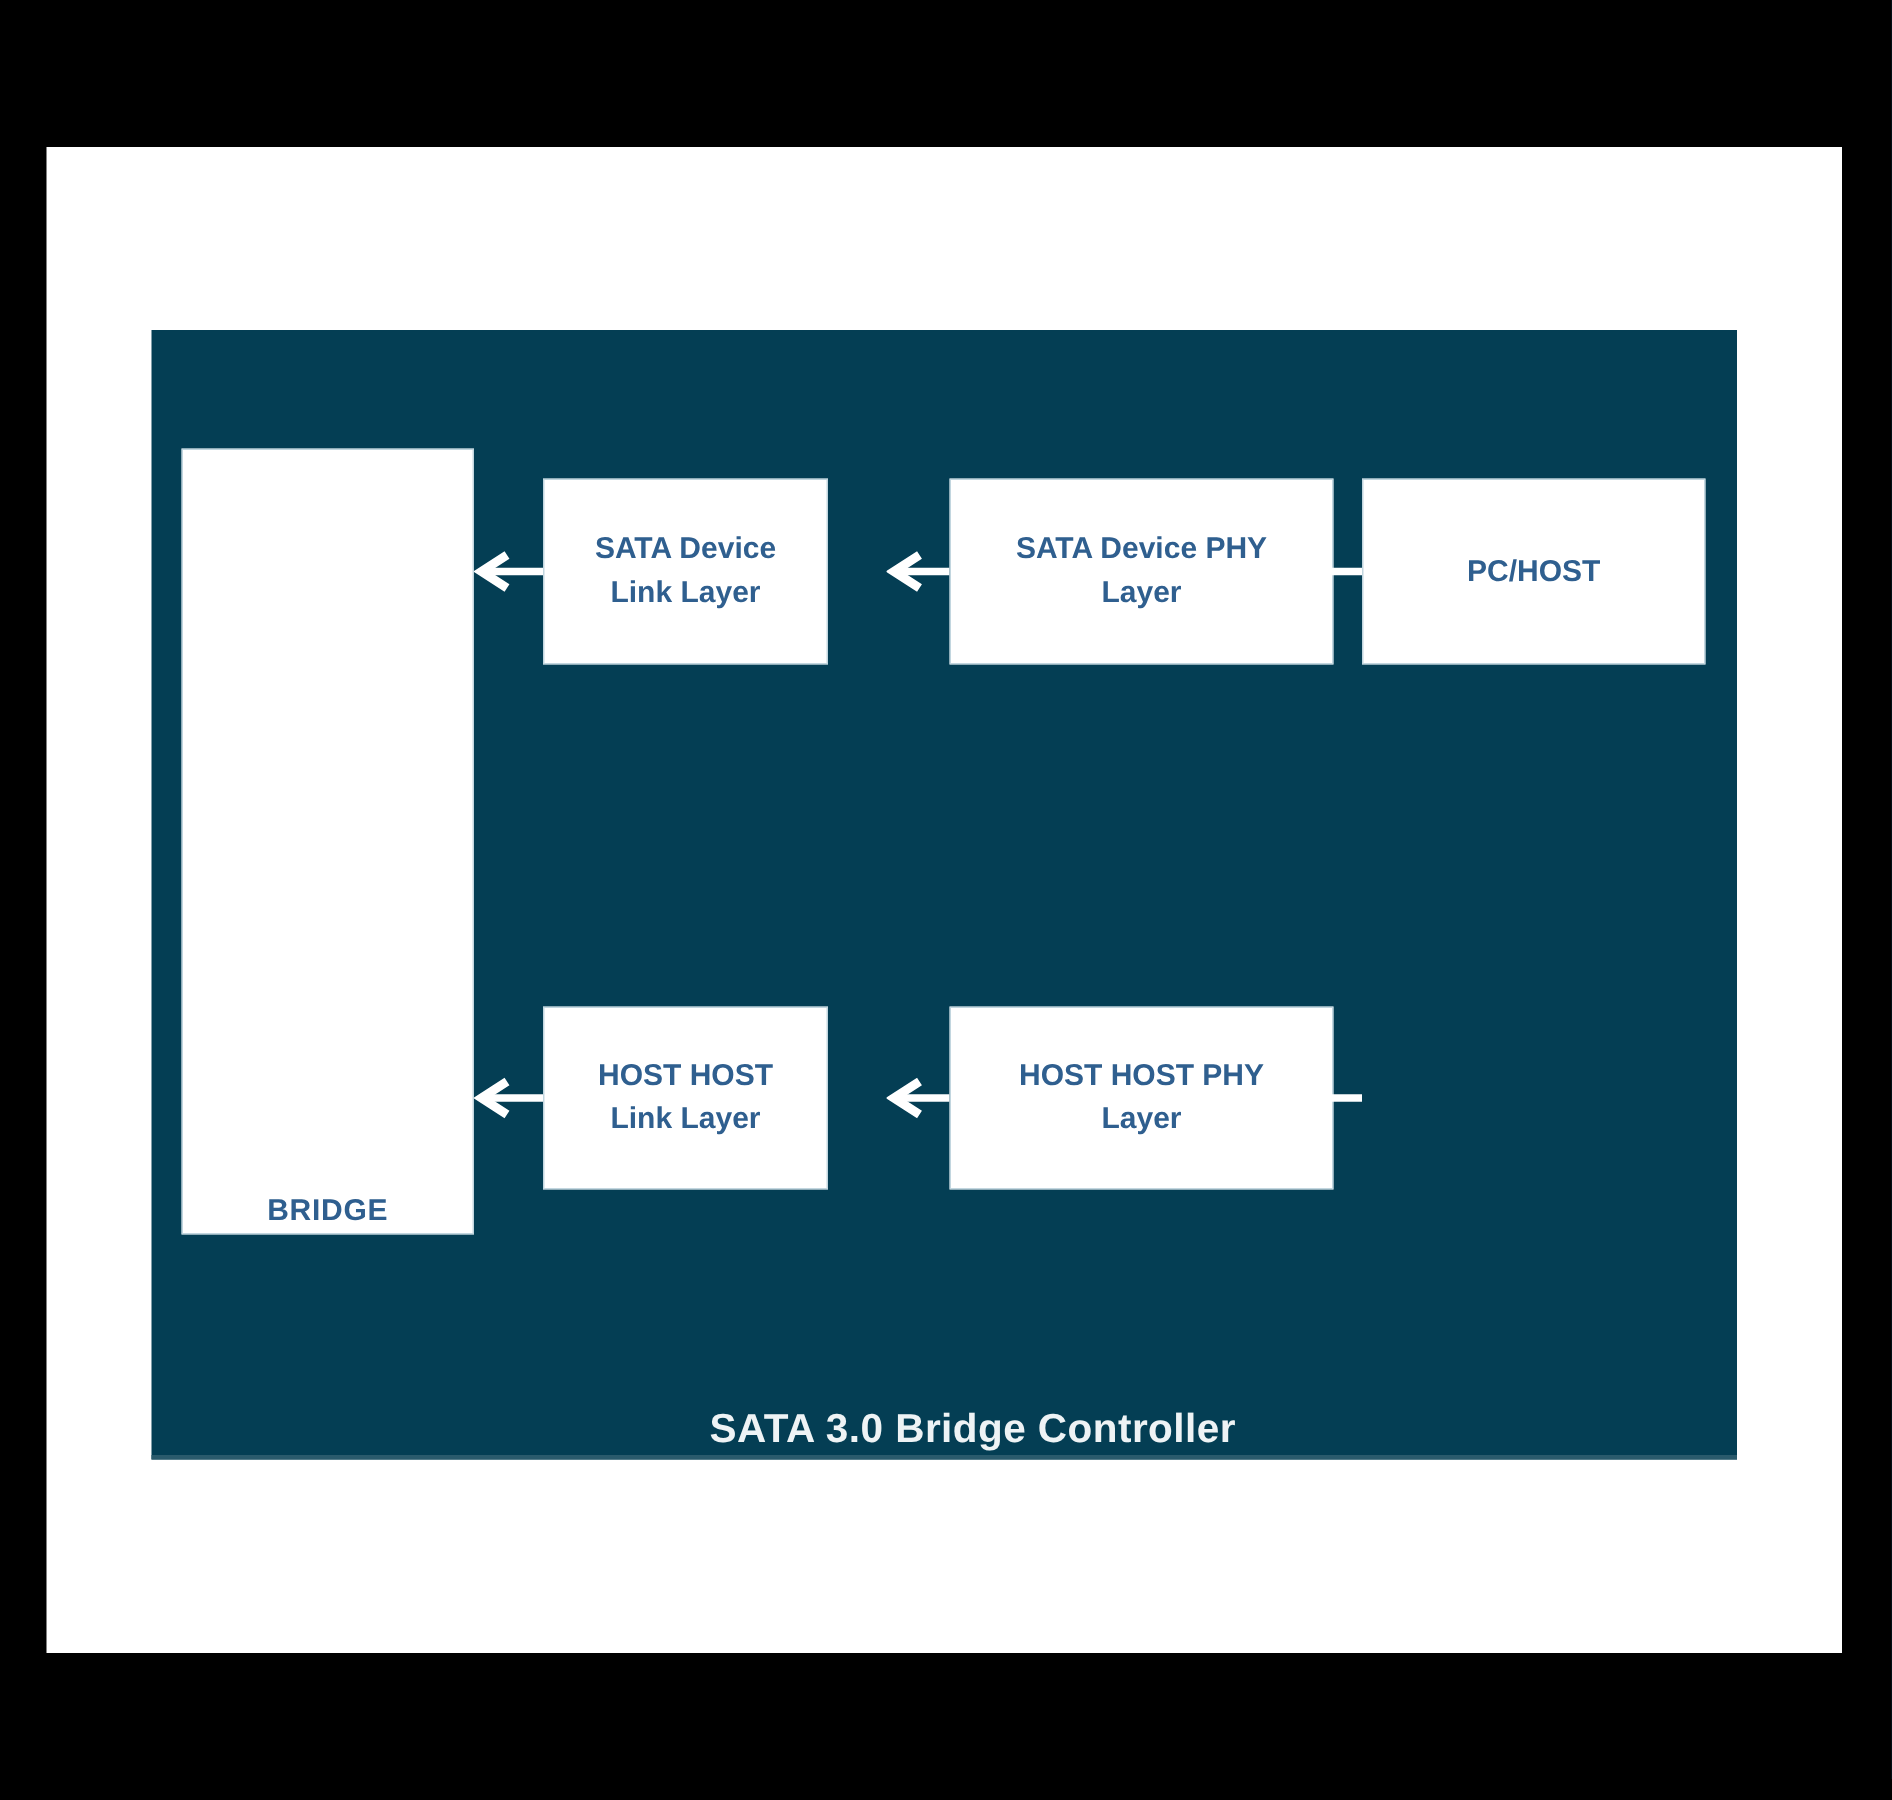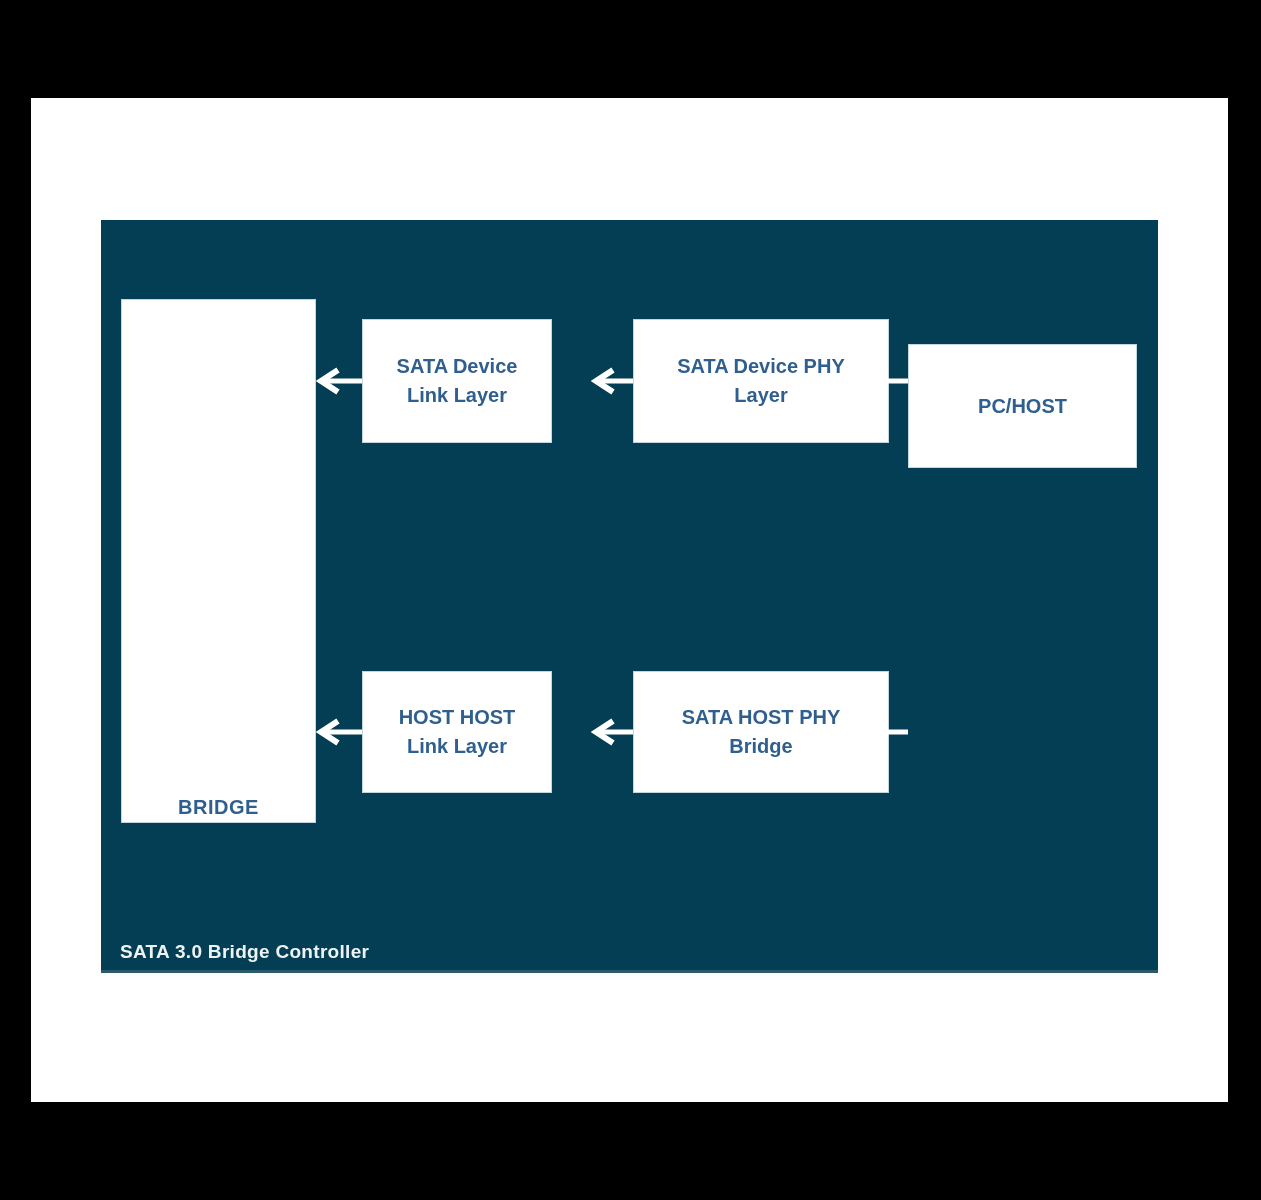--- a/index.html
+++ b/index.html
@@ -52,43 +52,43 @@
     align-items: flex-end;
   }
   .node-label {
     display: block;
     padding: 0 18px;
   }
   .row1 { top: 99px;  height: 124px; }
   .row2 { top: 451px; height: 122px; }
   .col1 { left: 261px; width: 190px; }
   .col2 { left: 532px; width: 256px; }
-  .col3 { left: 807px; width: 229px; margin-top: 25px; }
+  .col3 { left: 807px; width: 229px; }
   .arrow {
     position: absolute;
     height: 30px;
   }
   .arrow-r1 { top: 146px; }
   .arrow-r2 { top: 497px; }
   .arrow-a1 { left: 215px; width: 46px; }
   .arrow-a2 { left: 490px; width: 42px; }
   .arrow-a3 { left: 760px; width: 47px; }
   .arrow svg { display: block; width: 100%; height: 100%; }
   .panel-title {
     position: absolute;
     left: 0;
     right: 0;
     top: 716px;
     height: 32px;
     line-height: 32px;
-    text-align: left;
+    text-align: center;
     transform: translateX(19px);
     color: #eef3f5;
     font-weight: bold;
-    font-size: 19px;
+    font-size: 27px;
     letter-spacing: 0.3px;
   }
 </style>
 </head>
 <body>
 
 <div class="page">
   <div class="panel">
 
     <div class="node node-bridge">
@@ -102,21 +102,21 @@
       <span class="node-label">SATA Device PHY Layer</span>
     </div>
     <div class="node row1 col3">
       <span class="node-label">PC/HOST</span>
     </div>
 
     <div class="node row2 col1">
       <span class="node-label">HOST HOST Link Layer</span>
     </div>
     <div class="node row2 col2">
-      <span class="node-label">SATA HOST PHY Bridge</span>
+      <span class="node-label">HOST HOST PHY Layer</span>
     </div>
 
     <div class="arrow arrow-r1 arrow-a1">
       <svg viewBox="0 0 46 30" preserveAspectRatio="none" xmlns="http://www.w3.org/2000/svg">
         <line x1="9" y1="15" x2="46" y2="15" stroke="#ffffff" stroke-width="5"></line>
         <polyline points="22,4 5,15 22,26" fill="none" stroke="#ffffff" stroke-width="6"></polyline>
       </svg>
     </div>
     <div class="arrow arrow-r1 arrow-a2">
       <svg viewBox="0 0 42 30" preserveAspectRatio="none" xmlns="http://www.w3.org/2000/svg">

